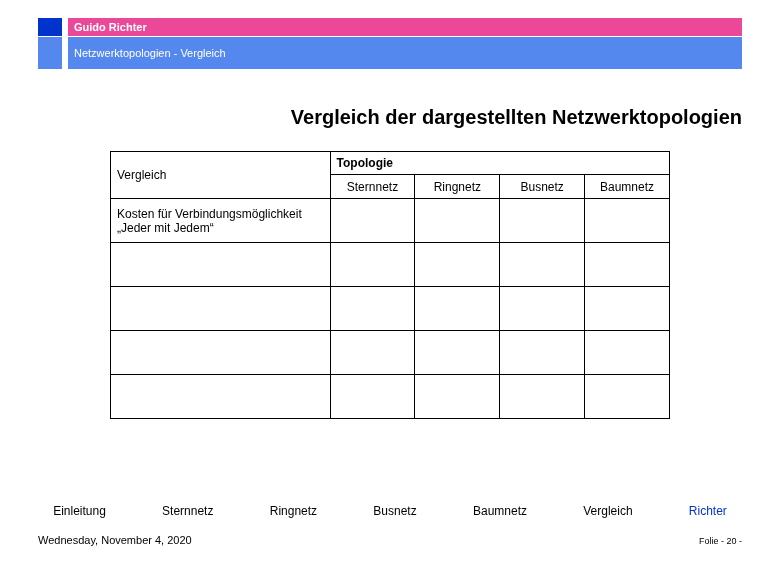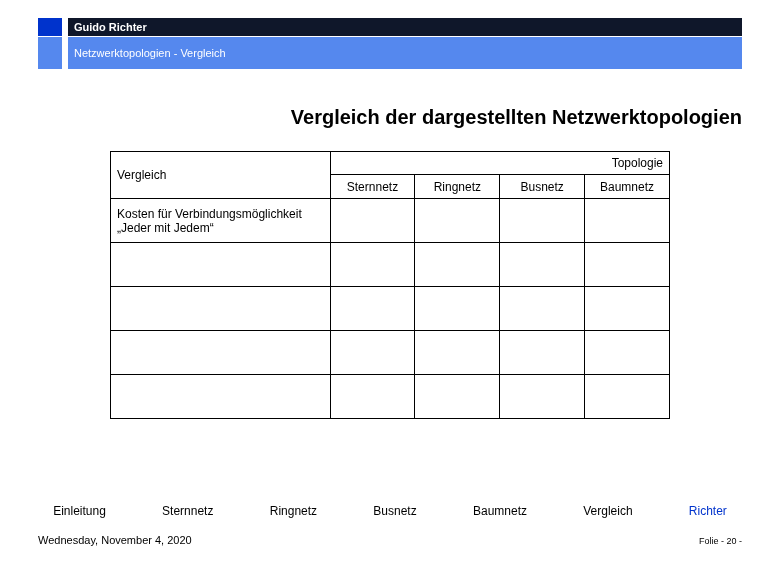--- a/index.html
+++ b/index.html
@@ -14,21 +14,21 @@
     position: absolute;
     left: 38px; top: 18px;
     width: 704px; height: 534px;
     background: #fff;
   }
   
   .hdr-row { display: flex; align-items: stretch; margin-bottom: 1px; }
   .hdr-box { width: 24px; background: #0033cc; }
   .hdr-gap { width: 6px; }
   .hdr-bar { flex: 1; display: flex; align-items: center; padding: 2px 6px; }
-  .hdr-author { background: #0f172a; color: #fff; font-size: 11px; font-weight: bold; height: 18px; }
+  .hdr-author { background: #ec4899; color: #fff; font-size: 11px; font-weight: bold; height: 18px; }
   .hdr-bread  { background: #5588ee; color: #fff; font-size: 11px; height: 32px; }
   .hdr-below  { background: #fff; height: 10px; }
 
   .title {
     text-align: right;
     font-size: 20px;
     font-weight: bold;
     margin: 26px 0 22px 0;
   }
 
@@ -37,21 +37,21 @@
     margin: 0 auto;
     border-collapse: collapse;
     width: 560px;
   }
   .tbl td, .tbl th {
     border: 1.5px solid #000;
     font-size: 12px;
     padding: 4px 6px;
     vertical-align: middle;
   }
-  .tbl .hdr-top { text-align: right; font-weight: normal; height: 22px; }
+  .tbl .hdr-top { text-align: left; font-weight: bold; height: 22px; }
   .tbl .crit    { width: 220px; height: 46px; }
   .tbl .topo-col{ width: 85px; text-align: center; height: 24px; }
   .tbl .row-h   { height: 44px; }
 
   
   .nav {
     position: absolute;
     left: 0; right: 0; bottom: 34px;
     display: flex;
     justify-content: space-around;

